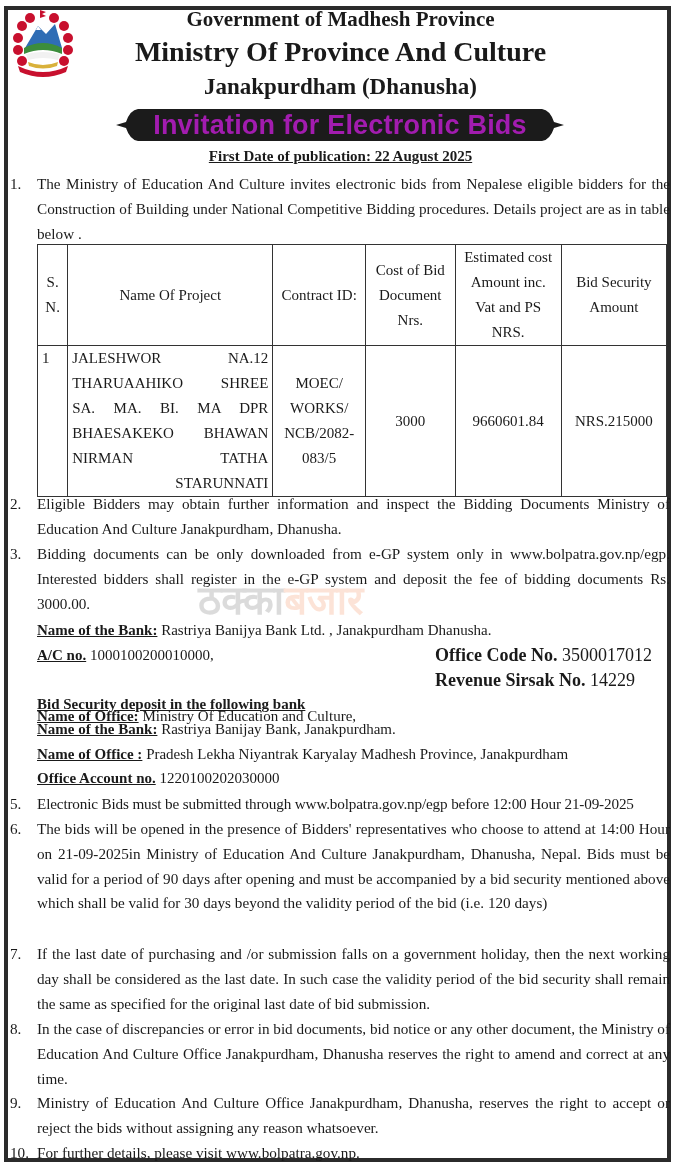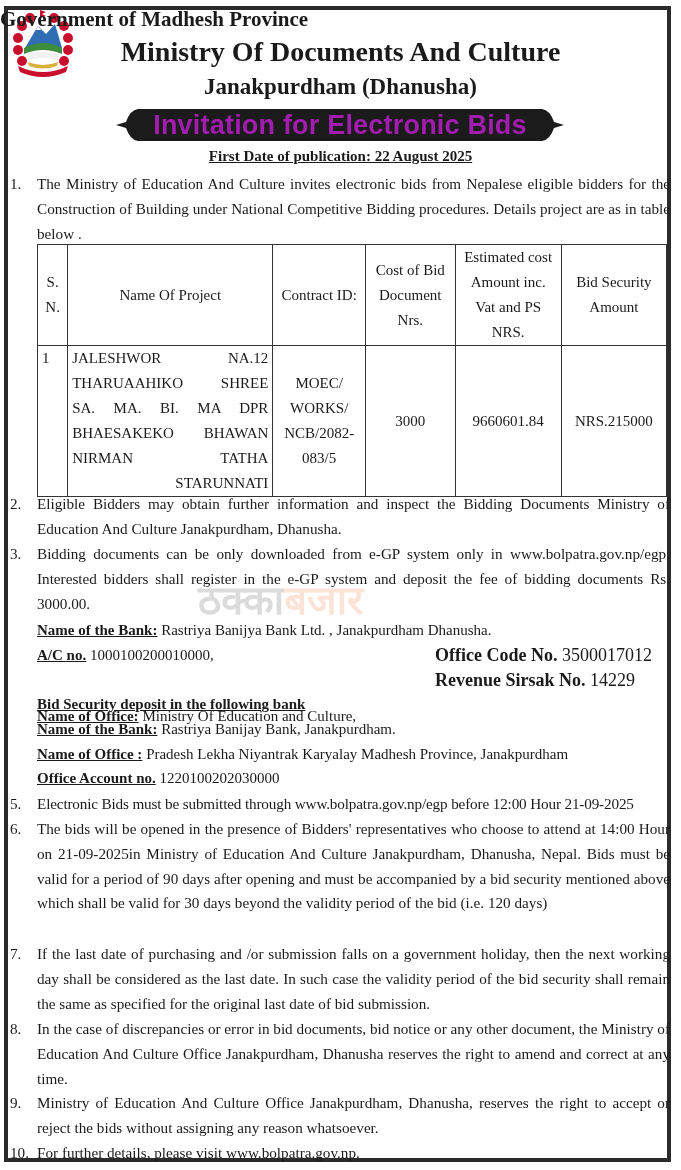--- a/index.html
+++ b/index.html
@@ -2,21 +2,21 @@
 <html><head>
 <meta charset="utf-8">
 <style>
   html, body { margin: 0; padding: 0; background: #ffffff; }
   body { width: 681px; height: 1170px; overflow: hidden; position: relative;
          font-family: "Liberation Serif", "DejaVu Serif", serif; color: #1a1a1a; }
   .frame { position: absolute; left: 4px; top: 6px; width: 667px; height: 1156px;
            border-top: 4px solid #2b2b2b; border-left: 4px solid #2b2b2b;
            border-right: 4px solid #2b2b2b; border-bottom: 4px solid #2b2b2b; box-sizing: border-box; }
   .logo { position: absolute; left: 10px; top: 8px; width: 66px; height: 76px; }
-  .h-gov { position: absolute; left: 0; width: 681px; top: 7px; 
+  .h-gov { position: absolute; left: 0; width: 681px; top: 7px; text-align: center;
            font-weight: bold; font-size: 21px; }
   .h-min { position: absolute; left: 0; width: 681px; top: 36px; text-align: center;
            font-weight: bold; font-size: 28px; }
   .h-loc { position: absolute; left: 0; width: 681px; top: 74px; text-align: center;
            font-weight: bold; font-size: 23px; }
   .banner { position: absolute; left: 116px; top: 108px; width: 448px; height: 34px; }
   .banner svg { position: absolute; left: 0; top: 0; }
   .banner-text { position: absolute; left: 0; width: 448px; top: 0px; text-align: center;
                  color: #a21caf; font-family: Liberation Sans, sans-serif;
                  font-weight: bold; font-size: 27px; line-height: 34px; letter-spacing: 0.2px; }
@@ -61,21 +61,21 @@
   <polygon points="15,40 28,18 36,26 45,16 52,40" fill="#2f6db5"></polygon>
   <polygon points="26,22 28,18 31,22" fill="#fff"></polygon>
   <path d="M14 40 Q33 30 52 40 L52 46 Q33 38 14 46 Z" fill="#3c8d3c"></path>
   <path d="M16 46 Q33 42 50 46 L48 52 Q33 48 18 52 Z" fill="#f1f1f1"></path>
   <polygon points="30,2 30,10 36,8 32,6 36,4" fill="#c8102e"></polygon>
   <path d="M8 58 Q33 70 58 58 L56 64 Q33 74 10 64 Z" fill="#c8102e"></path>
   <path d="M18 54 Q33 60 48 54 L47 58 Q33 63 19 58 Z" fill="#d9b13a"></path>
 </svg>
 
 <div class="h-gov">Government of  Madhesh Province</div>
-<div class="h-min">Ministry Of Documents And Culture</div>
+<div class="h-min">Ministry Of Province And Culture</div>
 <div class="h-loc">Janakpurdham (Dhanusha)</div>
 
 <div class="banner">
   <svg width="448" height="34" viewBox="0 0 448 34">
     <path d="M0 17 L10 14 Q14 2 22 1 L426 1 Q434 2 438 14 L448 17 L438 20 Q434 32 426 33 L22 33 Q14 32 10 20 Z" fill="#1b1b1b"></path>
   </svg>
   <div class="banner-text">Invitation for Electronic Bids</div>
 </div>
 
 <div class="pubdate">First Date of publication: 22 August 2025</div>

